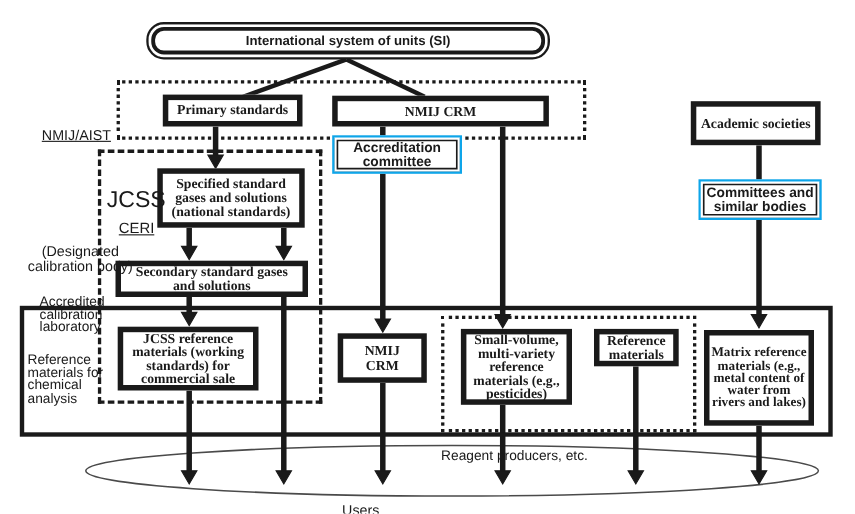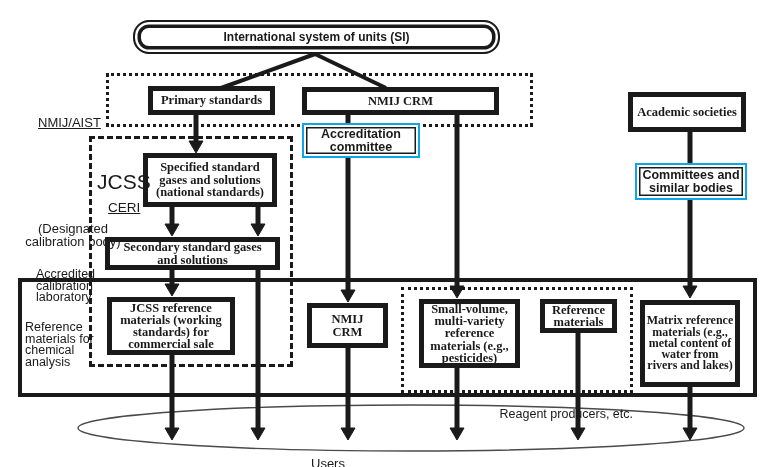--- a/index.html
+++ b/index.html
@@ -150,17 +150,17 @@
   <div class="lbl" style="left:97px;top:135px;font-size:21px;line-height:21px">JCSS</div>
 
   <div class="lbl u" style="left:108px;top:165px;font-size:13.5px">CERI</div>
 
   <div class="lbl" style="left:36px;top:233px;width:72px;font-size:12.5px;line-height:11.5px">Accredited calibration laboratory</div>
 
   <div class="lbl" style="left:8px;top:186px;width:130px;text-align:center;font-size:13px">(Designated calibration body)</div>
 
   <div class="lbl" style="left:25px;top:286px;width:70px;font-size:12.5px;line-height:11.5px">Reference materials for chemical analysis</div>
 
-  <div class="lbl" style="left:401px;top:372px;width:232px;text-align:right;font-size:12.5px">Reagent producers, etc.</div>
+  <div class="lbl" style="left:401px;top:372px;width:232px;text-align:left;font-size:12.5px">Reagent producers, etc.</div>
 
   <div class="lbl" style="left:311px;top:421px;width:200px;font-size:13px">Users</div>
 
 </div>
 
 </body></html>

